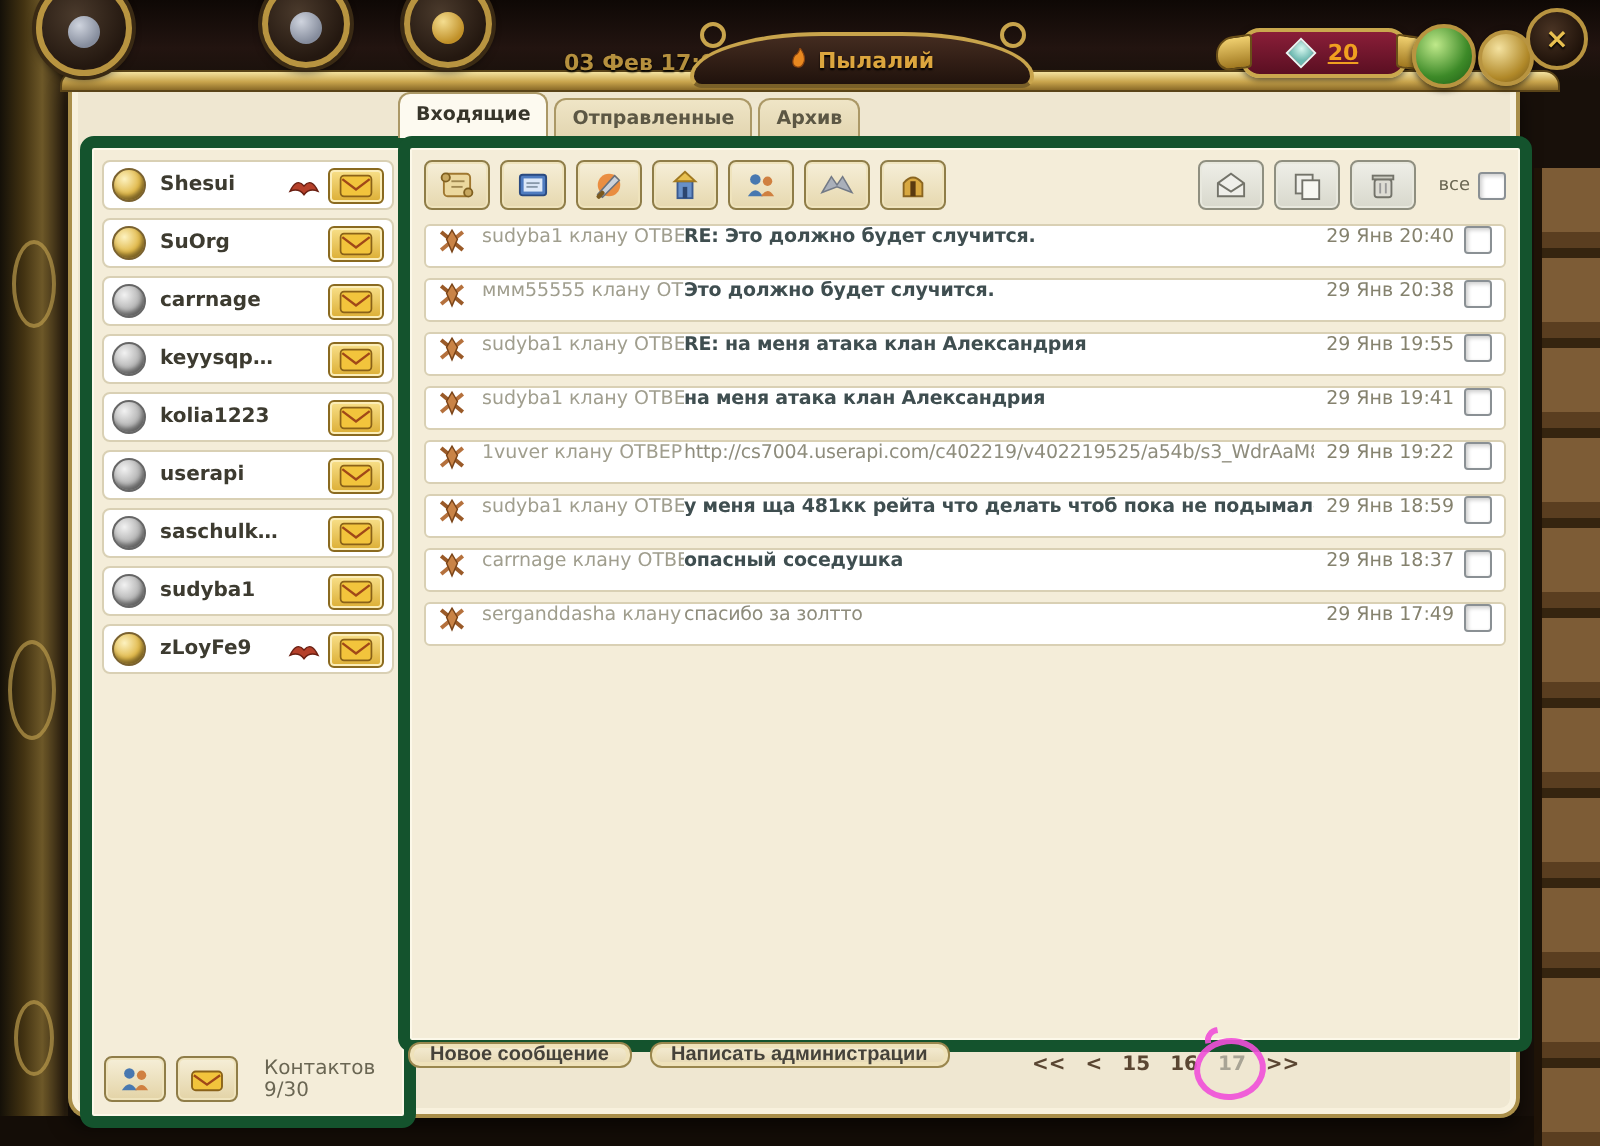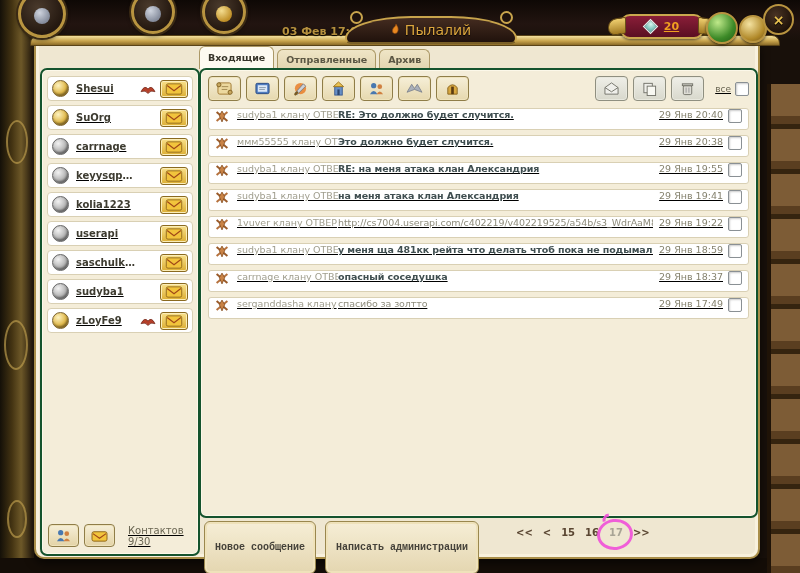--- a/index.html
+++ b/index.html
@@ -22,21 +22,21 @@
   .medallion{position:absolute;top:-10px;width:42px;height:42px;border-radius:50%;z-index:4;
        background:radial-gradient(circle at 40% 35%,#4a3a2c,#241810 70%);
        border:3px solid #b89440;box-shadow:0 0 0 2px #3a2a14,0 2px 4px rgba(0,0,0,.6);}
   .medallion i{position:absolute;left:50%;top:55%;width:16px;height:16px;margin:-8px 0 0 -8px;border-radius:50%;
        background:radial-gradient(circle at 35% 30%,#cfd4de,#858c9c 70%);}
   .medallion.cup i{background:radial-gradient(circle at 35% 30%,#f4dd90,#c09028 70%);}
   .timestamp{position:absolute;left:282px;top:25px;z-index:4;color:#b5903e;font-size:11px;font-weight:bold;text-shadow:0 1px 1px #000;}
   .banner{position:absolute;left:345px;top:16px;width:168px;height:24px;z-index:5;
        display:flex;align-items:center;justify-content:center;gap:4px;
        background:linear-gradient(180deg,#442c20,#20120c);border:2px solid #c8a44c;border-bottom-color:#7a6028;
-       border-radius:90px 90px 8px 8px / 30px 30px 8px 8px;color:#dca63e;font-size:14px;font-weight:normal;text-shadow:0 1px 1px #000;}
+       border-radius:90px 90px 8px 8px / 30px 30px 8px 8px;color:#dca63e;font-size:11px;font-weight:bold;text-shadow:0 1px 1px #000;}
   .ring{position:absolute;top:11px;width:9px;height:9px;border:2px solid #c8a44c;border-radius:50%;z-index:6;background:transparent;}
   .badge{position:absolute;left:620px;top:14px;width:80px;height:21px;z-index:5;
        display:flex;align-items:center;justify-content:center;gap:8px;
        background:linear-gradient(180deg,#8a1e38,#5a0f22);border:2px solid #caa84e;border-radius:10px;
        box-shadow:0 1px 3px rgba(0,0,0,.6);}
   .badge::before,.badge::after{content:"";position:absolute;top:2px;width:16px;height:15px;z-index:-1;
        background:linear-gradient(180deg,#f0d070,#a07820);border:1px solid #6a4f18;}
   .badge::before{left:-14px;border-radius:8px 2px 2px 8px;transform:skewY(-8deg);}
   .badge::after{right:-14px;border-radius:2px 8px 8px 2px;transform:skewY(8deg);}
   .gem{width:9px;height:9px;background:radial-gradient(circle at 35% 30%,#d8f8f0,#6db8b0 70%);
@@ -53,22 +53,22 @@
   .dialog{position:absolute;left:34px;top:43px;width:722px;height:514px;z-index:2;
        background:#efe7d1;border:2px solid #a98e49;border-top:none;border-radius:0 0 10px 10px;
        box-shadow:inset 0 0 0 3px rgba(255,250,232,.55),0 4px 10px rgba(0,0,0,.6);}
   .tabs{position:absolute;display:flex;align-items:flex-end;gap:3px;height:24px;white-space:nowrap;}
   .tabs.left-tabs{left:4px;top:18px;margin-top:12px;}
   .tabs.mail-tabs{left:163px;top:2px;}
   .tab{height:19px;line-height:19px;padding:0 8px;font-size:9.5px;font-weight:bold;color:#5c5744;
        background:linear-gradient(180deg,#efe5c6,#e2d5b0);border:1px solid #ab9866;border-bottom:none;
        border-radius:6px 6px 0 0;cursor:pointer;}
   .tab.active{height:22px;line-height:22px;background:#fdfaf0;color:#37352a;}
-  .panel-box{position:absolute;background:#f4edd9;border:2px solid #14532d;border-radius:7px;
-       box-shadow:inset 0 0 0 1px rgba(255,252,240,.7);text-decoration:underline;}
+  .panel-box{position:absolute;background:#f4edd9;border:6px solid #14532d;border-radius:7px;
+       box-shadow:inset 0 0 0 1px rgba(255,252,240,.7);}
   #contacts-box{left:4px;top:25px;width:156px;height:484px;display:flex;flex-direction:column;}
   #mail-box{left:163px;top:25px;width:555px;height:446px;}
   
   #contact-list{padding:6px 5px 0 5px;}
   .contact-row{display:flex;align-items:center;height:23px;margin-bottom:4px;padding:0 4px;
        background:#fff;border:1px solid #d9d0b4;border-radius:4px;cursor:pointer;}
   .medal{width:15px;height:15px;border-radius:50%;flex:0 0 auto;border:1px solid #6f6a58;
        box-shadow:inset -1px -2px 2px rgba(0,0,0,.35);}
   .medal.gold{background:radial-gradient(circle at 35% 30%,#fdf2c0,#e0b84a 55%,#96701e);border-color:#7a6230;}
   .medal.gray{background:radial-gradient(circle at 35% 30%,#f2f2f2,#b4b4b4 55%,#747474);border-color:#666;}
@@ -101,22 +101,22 @@
        background:#fff;border:1px solid #d9d0b4;border-radius:3px;cursor:pointer;}
   .emblem{width:18px;height:15px;flex:0 0 auto;margin-right:6px;}
   .sender{width:101px;flex:0 0 auto;font-size:9.5px;color:#a09e8e;overflow:hidden;white-space:nowrap;}
   .subject{flex:1 1 auto;font-size:9.5px;color:#8e8c7c;overflow:hidden;white-space:nowrap;letter-spacing:-.1px;}
   .subject.bold{font-weight:bold;color:#3f4e50;}
   .mdate{flex:0 0 auto;width:70px;text-align:right;font-size:9.5px;color:#85826e;margin-right:5px;}
   
   #mail-footer{position:absolute;left:163px;top:476px;width:555px;height:32px;}
   #compose-group{position:absolute;left:5px;top:2px;display:flex;gap:9px;}
   .btn{background:linear-gradient(180deg,#f6eed6,#e4d6b0);border:1px solid #9a874e;border-radius:6px;
-       box-shadow:inset 0 0 0 2px #efe2ba;padding:20px 10px;font-size:10px;font-weight:bold;color:#45423a;
-       font-family:Liberation Mono, monospace;cursor:pointer;}
+       box-shadow:inset 0 0 0 2px #efe2ba;padding:0 10px;font-size:10px;font-weight:bold;color:#45423a;
+       font-family:Liberation Sans, sans-serif;cursor:pointer;}
   #pagination{position:absolute;left:316px;top:8px;display:flex;gap:8px;align-items:center;
        font-size:10px;font-weight:bold;color:#5a4632;}
   .page-link{cursor:pointer;position:relative;padding:0 1px;}
   .page-link.current{color:#a8a495;cursor:default;}
   .page-link.current::before{content:"";position:absolute;left:-11px;top:-8px;width:30px;height:25px;
        border:3px solid #f04fd8;border-radius:50%;transform:rotate(-7deg);opacity:.9;}
   .page-link.current::after{content:"";position:absolute;left:-6px;top:-13px;width:12px;height:9px;
        border:3px solid transparent;border-left-color:#f04fd8;border-radius:50%;transform:rotate(35deg);opacity:.9;}
   svg{display:block;}
 </style>

